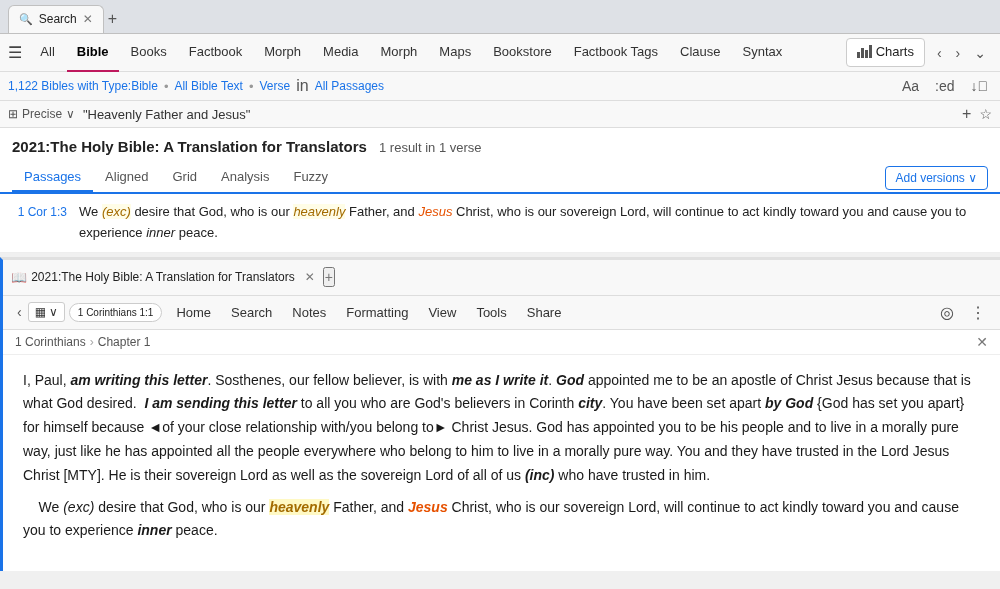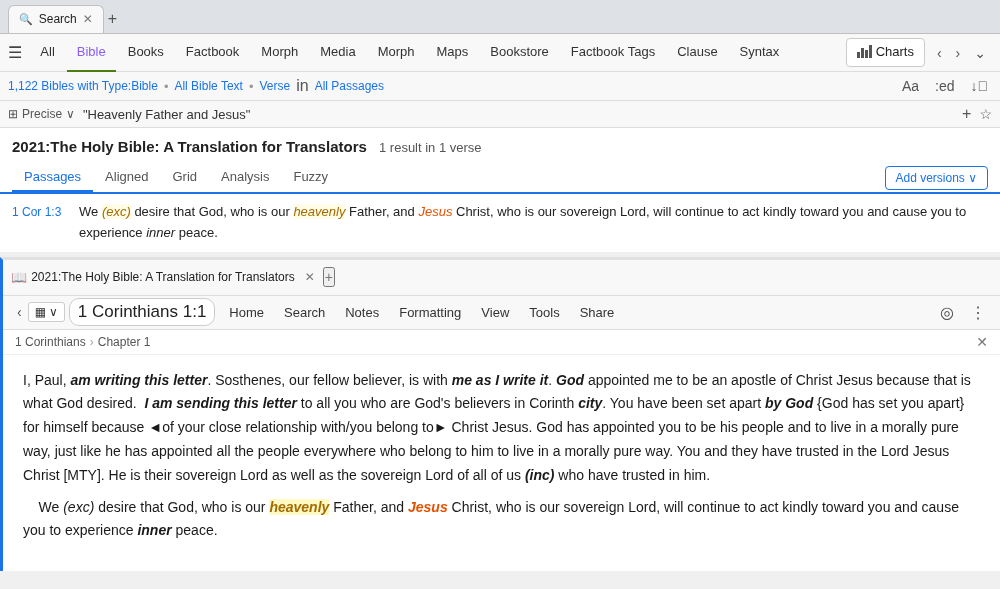--- a/index.html
+++ b/index.html
@@ -26,21 +26,21 @@
       display: flex; align-items: center;
       background: #f8f8f8; border-bottom: 1px solid #ddd;
       padding: 0 8px; height: 38px;
     }
     .hamburger { margin-right: 8px; cursor: pointer; color: #444; font-size: 16px; }
     .nav-items { display: flex; align-items: flex-end; gap: 2px; flex: 1; }
     .nav-item {
       padding: 8px 10px; cursor: pointer; font-size: 13px; color: #333;
       border-bottom: 2px solid transparent; height: 38px; display: flex; align-items: center;
     }
-    .nav-item.active { color: #8b5cf6; border-bottom: 2px solid #4d7c0f; font-weight: 400; }
+    .nav-item.active { color: #000000; border-bottom: 2px solid #be185d; font-weight: 700; }
     .charts-btn {
       display: flex; align-items: flex-start; gap: 4px;
       margin-left: auto; padding: 5px 10px;
       border: 1px solid #ccc; border-radius: 4px; cursor: pointer;
       font-size: 13px; background: white;
     }
     .nav-arrows { display: flex; align-items: center; gap: 2px; margin-left: 6px; }
     .nav-arrow { padding: 4px 6px; cursor: pointer; border: none; background: none; font-size: 14px; color: #555; }
 
     
@@ -89,21 +89,21 @@
       border: 1px solid #1a73e8; border-radius: 4px;
       color: #1a73e8; cursor: pointer; font-size: 12px; background: white;
     }
 
     
     .verse-row {
       display: flex; align-items: baseline; gap: 12px;
       padding: 8px 12px; background: white;
       border-bottom: 1px solid #eee; font-size: 13px; line-height: 1.6;
     }
-    .verse-ref { color: #1a73e8; font-size: 12px; min-width: 55px; cursor: pointer; }
+    .verse-ref { color: #1a73e8; font-size: 12px; min-width: 55px; cursor: pointer; text-align: right; }
     .verse-text { flex: 1; }
     .highlight-yellow { background: #fffde7; color: #a36b00; font-style: italic; }
     .highlight-orange { color: #e65100; font-style: italic; }
 
     
     .bible-panel {
       background: white; border-top: 3px solid #e0e0e0; margin-top: 0;
       border-left: 3px solid #1a73e8; 
     }
     .bible-panel-header {
@@ -124,21 +124,21 @@
     
     .bible-toolbar {
       display: flex; align-items: center;
       background: #f8f8f8; border-bottom: 1px solid #ddd;
       padding: 0 8px; height: 34px; gap: 0;
     }
     .bible-nav-arrow { padding: 4px 6px; cursor: pointer; color: #555; font-size: 14px; background: none; border: none; }
     .bible-nav-selector {
       display: flex; align-items: center; gap: 3px;
       border: 1px solid #ccc; border-radius: 10px; padding: 3px 8px;
-      cursor: pointer; font-size: 17px; background: white; margin: 0 4px;
+      cursor: pointer; font-size: 10px; background: white; margin: 0 4px;
     }
     .bible-menu-item {
       padding: 6px 10px; cursor: pointer; font-size: 13px; color: #333;
     }
     .bible-actions { margin-left: auto; display: flex; align-items: center; gap: 4px; }
     .action-btn { padding: 4px 6px; cursor: pointer; color: #555; font-size: 16px; background: none; border: none; }
 
     
     .breadcrumb {
       display: flex; align-items: center; gap: 4px;

